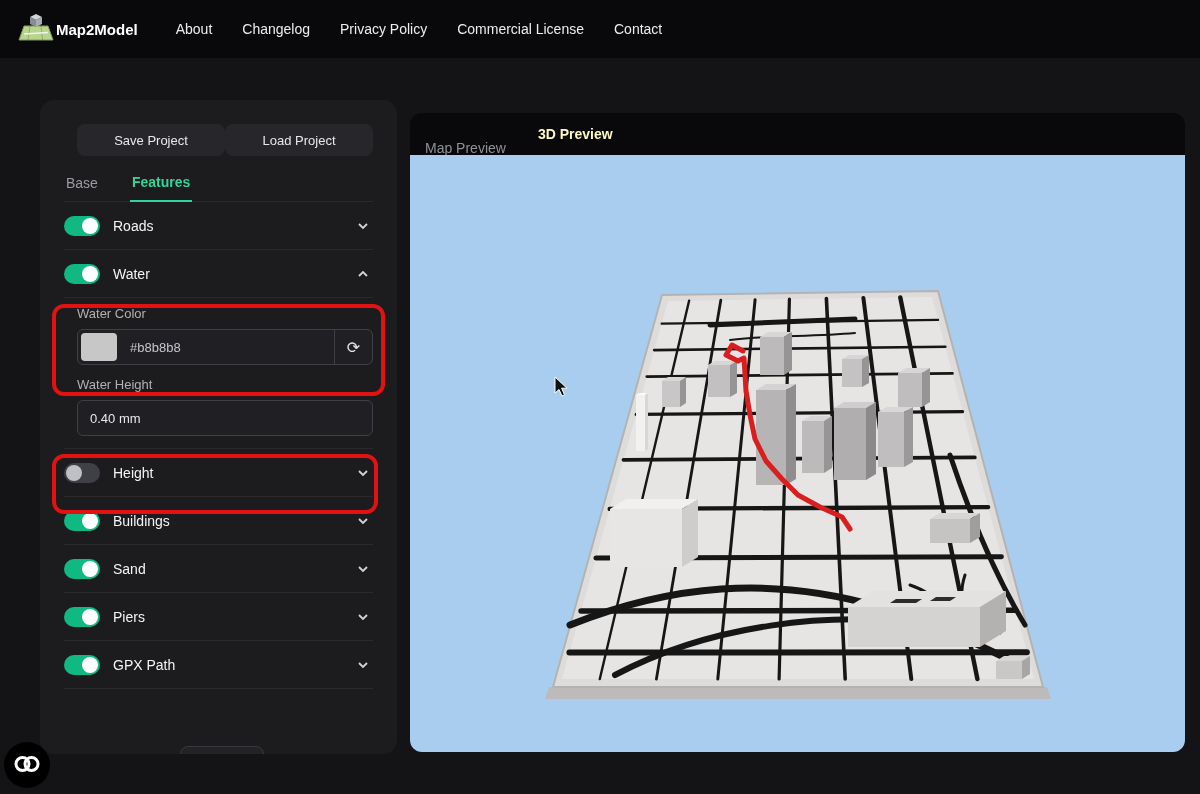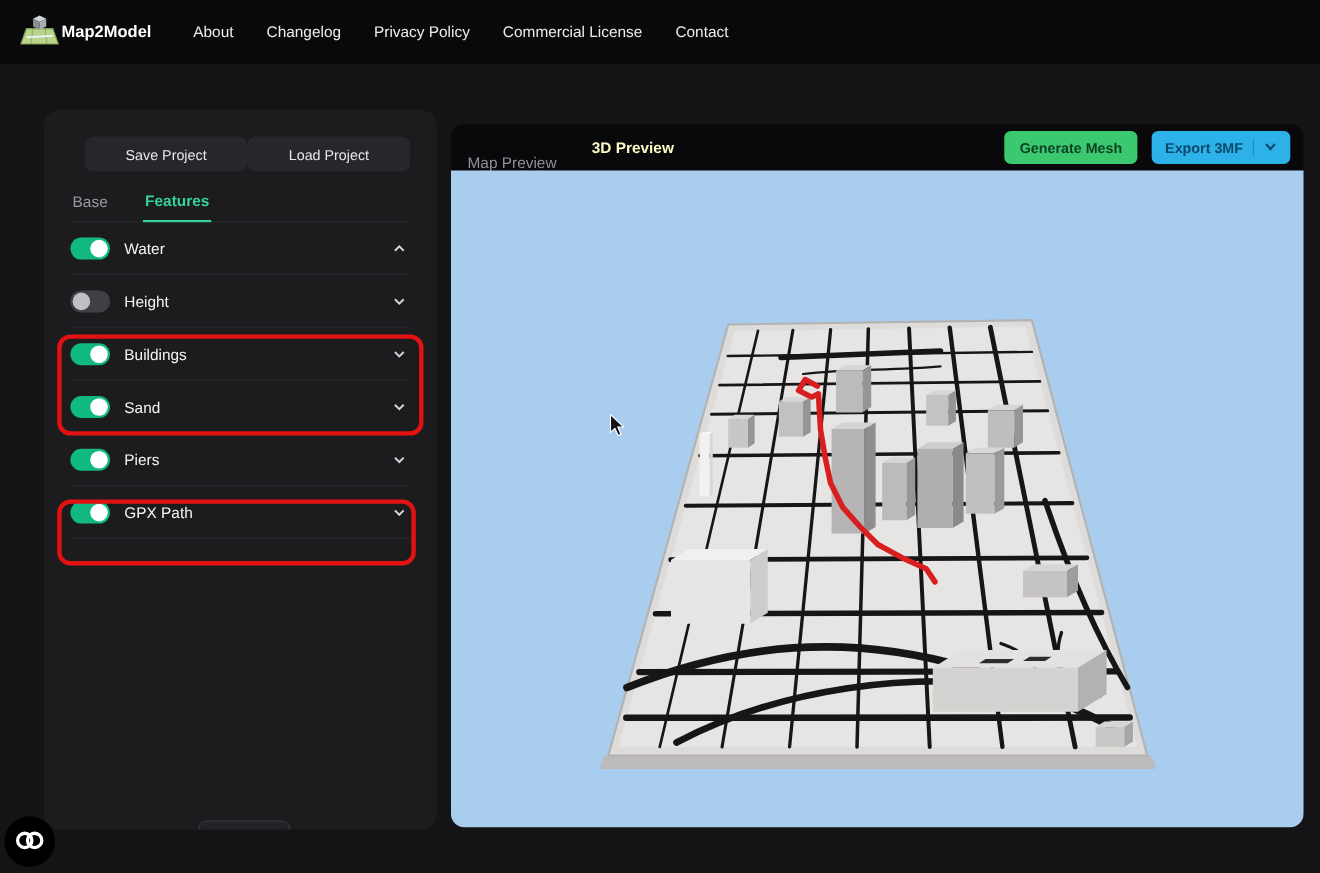--- a/index.html
+++ b/index.html
@@ -161,33 +161,56 @@
   <div class="project-buttons">
     <button class="btn-dark">Save Project</button>
     <button class="btn-dark">Load Project</button>
   </div>
 
   <div class="side-tabs">
     <button class="side-tab">Base</button>
     <button class="side-tab active">Features</button>
   </div>
 
+  <div class="feature-row">
+    <button class="toggle on">
+        <span class="knob"></span>
+      </button>
+    <span class="feature-label">Roads</span>
+    <button class="chev">
+      <svg width="14" height="14" viewBox="0 0 14 14" fill="none" stroke-width="1.8">
+          <polyline points="3,5 7,9 11,5"></polyline>
+        </svg>
+    </button>
+  </div>
 
   <div class="feature-row">
     <button class="toggle on">
         <span class="knob"></span>
       </button>
     <span class="feature-label">Water</span>
     <button class="chev up">
       <svg width="14" height="14" viewBox="0 0 14 14" fill="none" stroke-width="1.8">
           <polyline points="3,5 7,9 11,5"></polyline>
         </svg>
     </button>
   </div>
 
+  <div class="expand-section">
+    <div class="field-label">Water Color</div>
+    <div class="color-row">
+      <button class="color-swatch"></button>
+      <input class="color-input" value="#b8b8b8" style="">
+      <button class="refresh-btn">⟳</button>
+    </div>
+    <div class="field-label">Water Height</div>
+    <div class="height-wrap">
+      <input class="text-input" value="0.40 mm" style="">
+    </div>
+  </div>
 
   <div class="feature-row">
     <button class="toggle">
         <span class="knob"></span>
       </button>
     <span class="feature-label">Height</span>
     <button class="chev">
       <svg width="14" height="14" viewBox="0 0 14 14" fill="none" stroke-width="1.8">
           <polyline points="3,5 7,9 11,5"></polyline>
         </svg>
@@ -244,32 +267,20 @@
 
   <div class="clipped"></div>
 
   <div class="annotation ann-water"></div>
   <div class="annotation ann-grass"></div>
 </div>
 
 <div class="preview-header">
   <button class="preview-tab inactive">Map Preview</button>
   <button class="preview-tab active">3D Preview</button>
-  <div class="header-actions">
-    <button class="btn-generate">Generate Mesh</button>
-    <button class="btn-export">
-      <span>Export 3MF</span>
-      <span class="vdiv"></span>
-      <span>
-        <svg width="12" height="12" viewBox="0 0 12 12" fill="none" stroke="#094a6b" stroke-width="2">
-            <polyline points="2,4 6,8.5 10,4"></polyline>
-          </svg>
-      </span>
-    </button>
-  </div>
 </div>
 
 <div class="preview-area">
   <svg width="775" height="597" viewBox="0 0 775 597">
 
     <polygon points="139,532 637,532 641,544 135,544" fill="#bdbbb9"></polygon>
 
     <polygon points="252,140 528,136 633,532 143,532" fill="#dedcda" stroke="#b5b3b1" stroke-width="2" stroke-linejoin="round"></polygon>
 
     <polygon points="258,146 522,142 624,524 152,524" fill="#e7e5e3"></polygon>

